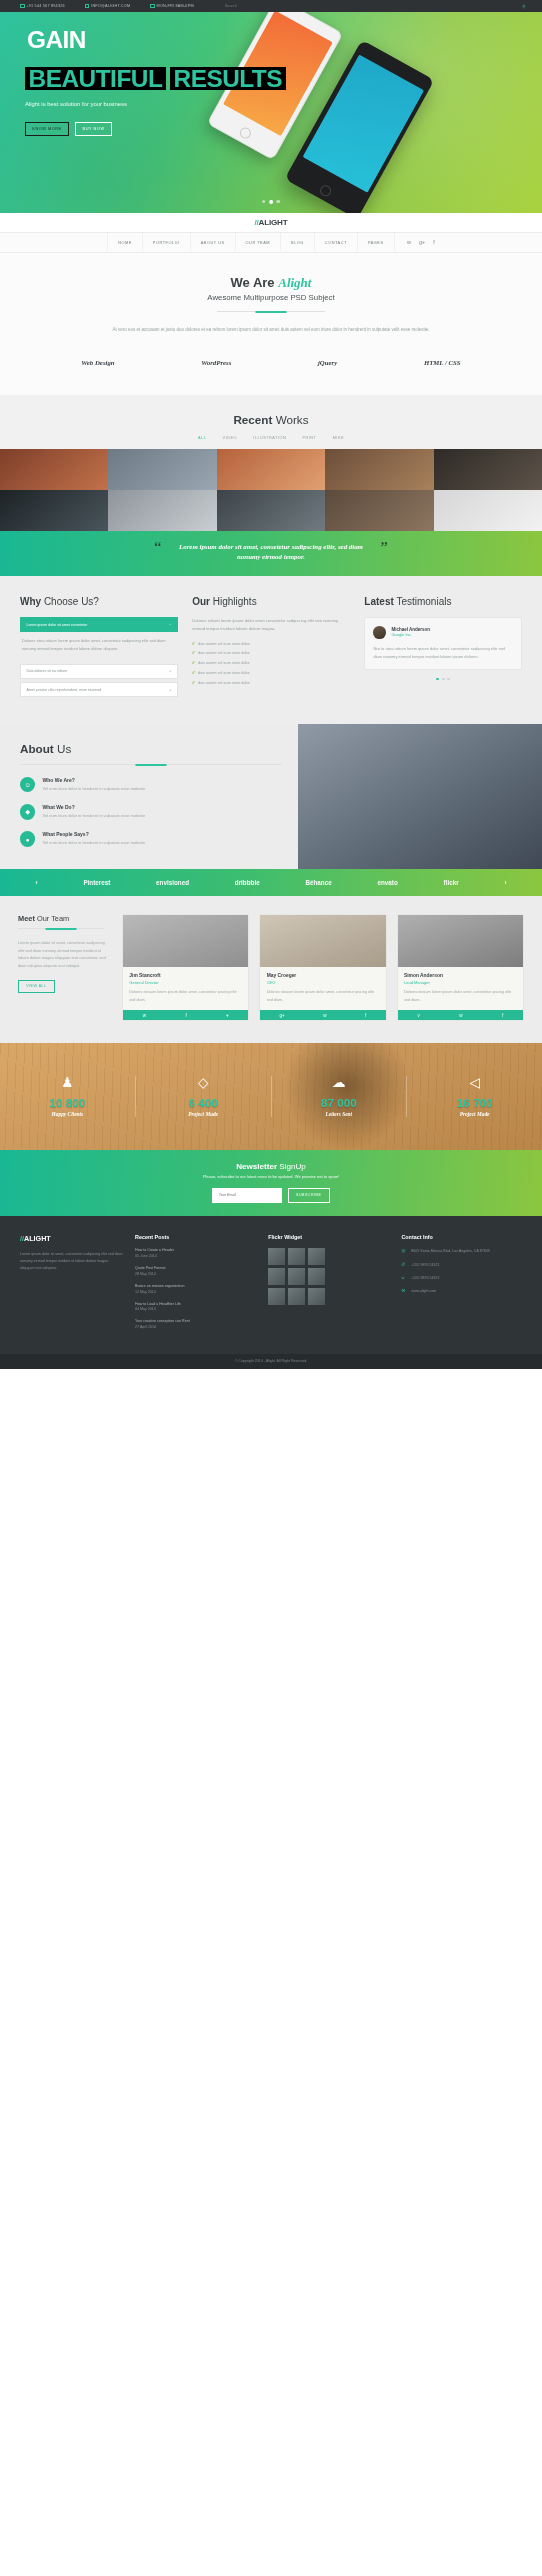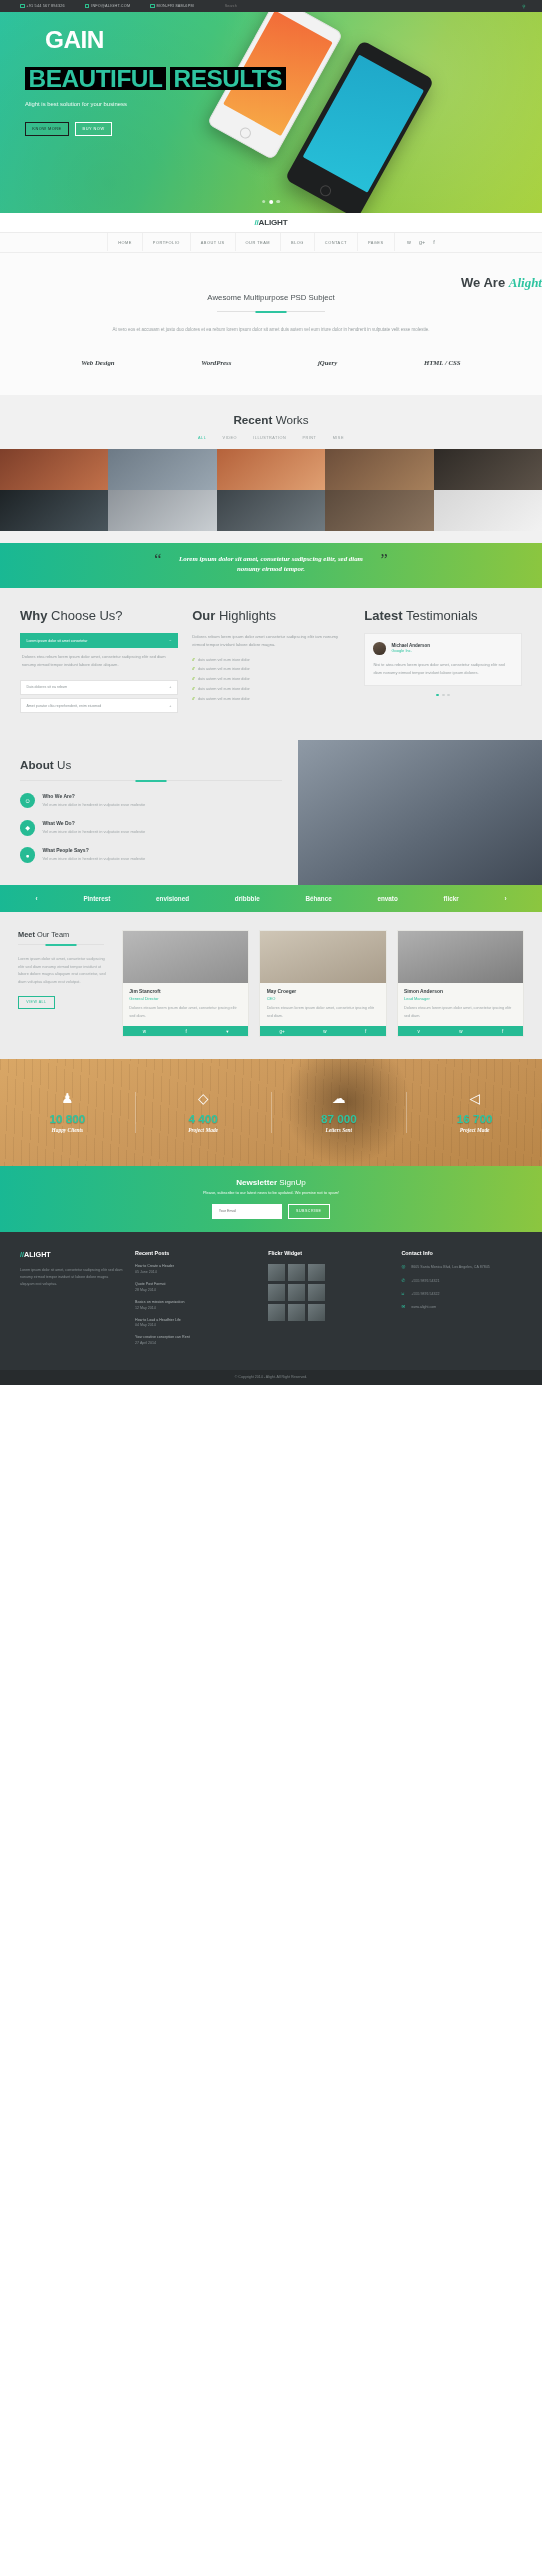--- a/index.html
+++ b/index.html
@@ -35,21 +35,21 @@
     height: 201px; position: relative; overflow: hidden;
     background: linear-gradient(115deg, #2ec4a0 0%, #45c67c 35%, #8cc63f 72%, #a7d13b 100%);
   }
   .hero:after{
     content:""; position:absolute; inset:0;
     background: radial-gradient(circle at 78% 30%, rgba(255,255,255,.18), transparent 46%),
                 radial-gradient(circle at 20% 85%, rgba(0,0,0,.07), transparent 52%);
   }
   .hero-text { position: absolute; left: 25px; top: 16.3px; z-index: 4; }
   .h-line { font-weight: bold; font-size: 24.4px; line-height: .95; letter-spacing: -0.5px; }
-  .h1 { color: #fff; margin-left: 20px; }
+  .h1 { color: #fff; margin-left: 2px; }
   .h2, .h3 { background: #000; color: #2ec4a0; display: inline-block; padding: 0 3.6px; }
   .h3 { margin-top: 16px; }
   .hero-sub { color: #f2fbf6; font-size: 5.9px; line-height: 1.8; margin-top: 9px; width: 108px; }
   .hero-btns { margin-top: 11.7px; display: flex; gap: 6.3px; }
   .btn-o {
     font-size: 3.9px; letter-spacing: 0.5px; padding: 3.6px 6.3px;
     border: 1.2px solid #1c1c1c; color: #1f2b25; background: transparent; cursor: pointer;
     font-family: inherit;
   }
   .btn-w { border-color: #fff; color: #fff; }
@@ -95,52 +95,52 @@
     padding: 6.3px 10px; border-left: 0.9px solid #efefef; display:block; white-space:nowrap;
   }
   .nav a:last-of-type { border-right: 0.9px solid #efefef; }
   .nav .socials { display:flex; gap:8.1px; margin-left: 12.6px; }
   .nav .socials span { font-size: 5.4px; color: #7f8a89; cursor: pointer; }
 
   
   .intro { background: #fbfbfb; padding: 22px 0 5.4px; text-align: center; }
   .sect-h { font-size: 11.7px; color: #3b4245; font-weight: bold; }
   .sect-h .lt { font-weight: normal; }
-  .intro-h { font-size: 13px; color: #3c4346; font-weight: bold; text-align: right; }
+  .intro-h { font-size: 13px; color: #3c4346; font-weight: bold; }
   .intro-h em { color: #2ec4a0; font-family: "Liberation Serif", serif; font-style: italic; }
   .intro-sub { font-size: 7.8px; color: #4c5356; margin-top: 2.7px; }
   .divider { width: 108px; height: 0.9px; background: #e0e0e0; margin: 9px auto 0; position: relative; }
   .divider:after { content:""; position:absolute; left:50%; transform:translateX(-50%); top:-0.5px;
     width: 31px; height: 1.8px; background: #2ec4a0; }
   .intro-p { font-size: 4.5px; color: #9aa1a3; line-height: 2; margin: 12.6px auto 0; width: 398px; }
   .skills { display: flex; justify-content: space-around; padding: 25px 38px 23.5px; }
   .skill { font-family: "Liberation Serif", serif; font-style: italic; font-weight: bold;
     font-size: 6.8px; color: #3d4447; }
 
   
-  .works { background: #f1f1f1; padding: 18px 0 12px; text-align: center; }
+  .works { background: #f1f1f1; padding: 18px 0 0; text-align: center; }
   .wfilter { display:flex; justify-content:center; gap: 16.3px; margin: 10px 0 9px; }
   .wfilter span { font-size: 3.8px; letter-spacing: 0.5px; color: #98a0a1; cursor: pointer; }
   .wfilter span.on { color: #2ec4a0; }
   .grid { display: grid; grid-template-columns: repeat(5, 1fr); }
   .cell { height: 41px; background-size: cover; position: relative; }
 
   
   .quote {
     background: linear-gradient(95deg,#19b894 0%, #3dbd6f 45%, #8cc63f 100%);
     padding: 11.7px 0 13.6px; display:flex; align-items:flex-start; justify-content:center; gap: 14.5px;
   }
   .qm { font-family: "Liberation Serif", serif; font-size: 16.3px; color: #2a3a34; line-height: .7; }
   .qtxt { font-family: "Liberation Serif", serif; font-style: italic; font-weight: bold;
     color: #fff; font-size: 6.9px; line-height: 1.45; text-align: center; width: 190px; }
 
   
   .cols { background: #ededed; padding: 20px 20px 23.5px; display: flex; gap: 14.5px; }
   .col { flex: 1; }
-  .col-h { font-size: 13px; color: #3b4245; font-weight: bold; margin-bottom: 10px; }
+  .col-h { font-size: 10px; color: #3b4245; font-weight: bold; margin-bottom: 10px; }
   .col-h .lt { font-weight: normal; }
   .acc-item { margin-bottom: 3.6px; }
   .acc-head {
     background: #fff; border: 0.9px solid #e2e2e2; font-size: 3.6px; color: #8e9698;
     padding: 4.5px 5.4px; display:flex; justify-content:space-between; align-items:center; cursor:pointer;
   }
   .acc-head.on { background: #26bb94; border-color: #26bb94; color: #fff; }
   .acc-body { font-size: 4px; color: #9aa1a3; line-height: 1.95; padding: 5.4px 1.8px 7.2px; }
   .hl-p { font-size: 4.2px; color: #9aa1a3; line-height: 1.95; margin-bottom: 7.2px; }
   .hl-li { font-size: 3.8px; color: #9aa1a3; line-height: 1.9; display:flex; gap:3.6px; margin-bottom: 2.7px;}
@@ -548,21 +548,21 @@
   </div>
 
   <div class="stats">
     <div class="stat">
       <div class="st-ico">♟</div>
       <div class="st-n">10 800</div>
       <div class="st-l">Happy Clients</div>
     </div>
     <div class="stat">
       <div class="st-ico">◇</div>
-      <div class="st-n">4 400</div>
+      <div class="st-n">6 400</div>
       <div class="st-l">Project Made</div>
     </div>
     <div class="stat">
       <div class="st-ico">☁</div>
       <div class="st-n">87 000</div>
       <div class="st-l">Letters Sent</div>
     </div>
     <div class="stat">
       <div class="st-ico">◁</div>
       <div class="st-n">16 700</div>

